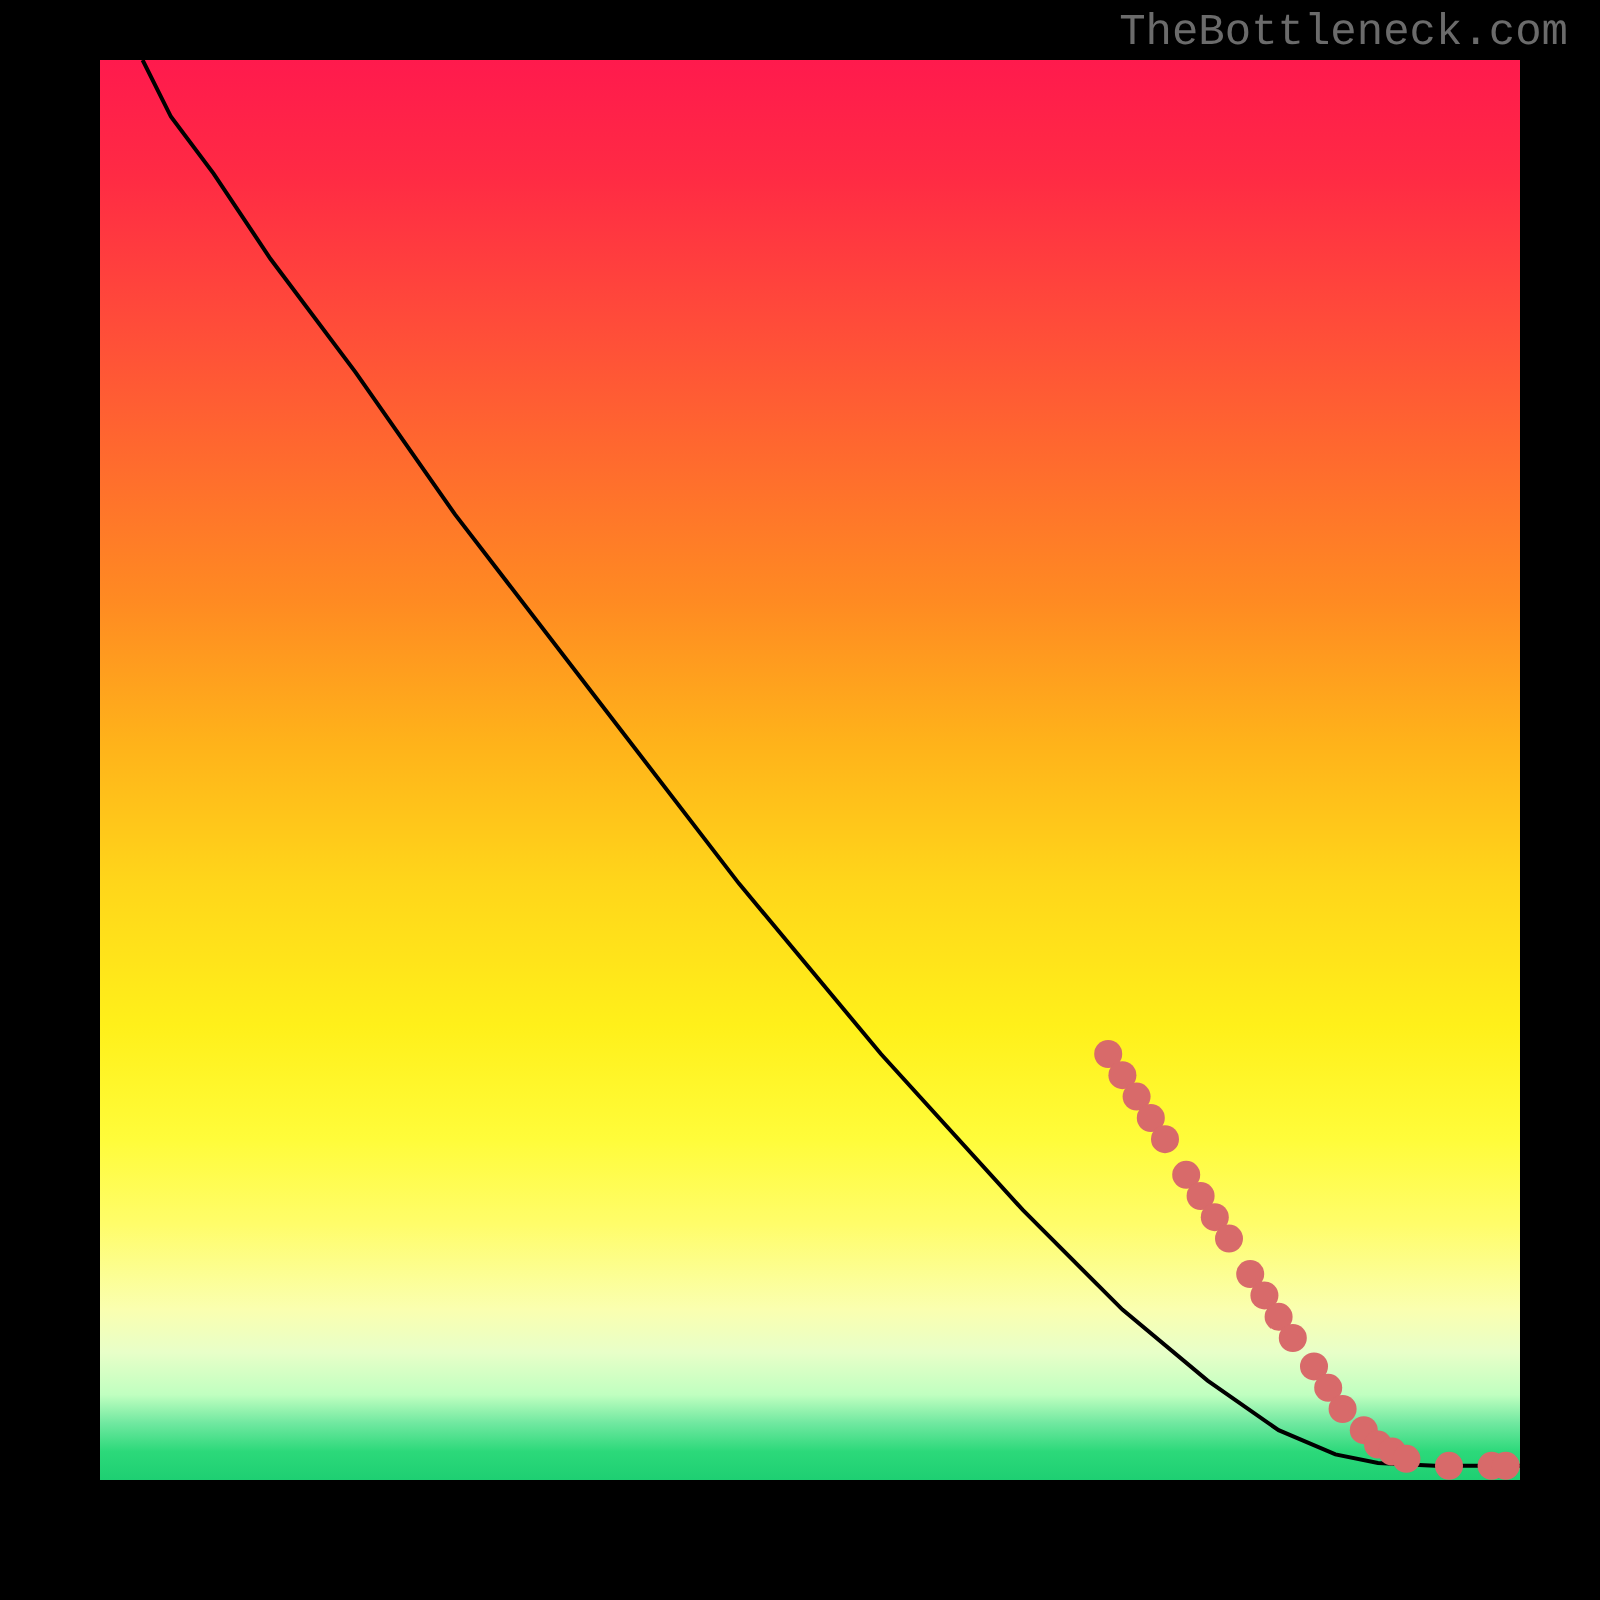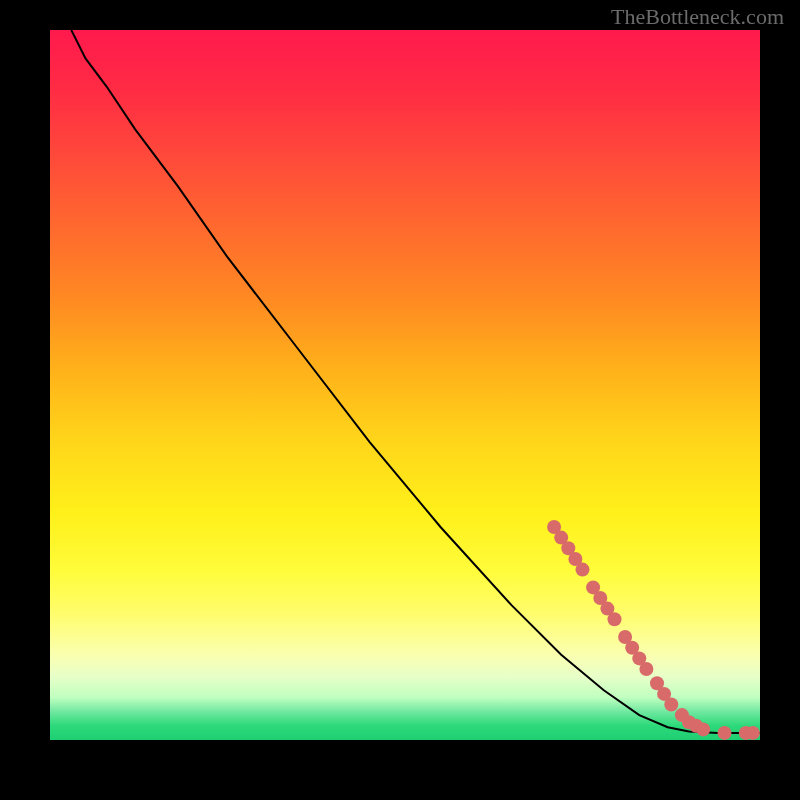--- a/index.html
+++ b/index.html
@@ -9,21 +9,21 @@
     background: #000;
     position: relative;
     font-family: Arial, sans-serif;
   }
   .watermark {
     position: absolute;
     top: 4px;
     right: 16px;
     color: #6b6b6b;
     font-size: 22px;
-    font-family: Liberation Serif, serif;
+    font-family: Liberation Mono, monospace;
     z-index: 10;
   }
   .plot-frame {
     position: absolute;
     left: 50px;
     top: 30px;
     width: 710px;
     height: 710px;
     background: #000;
   }

